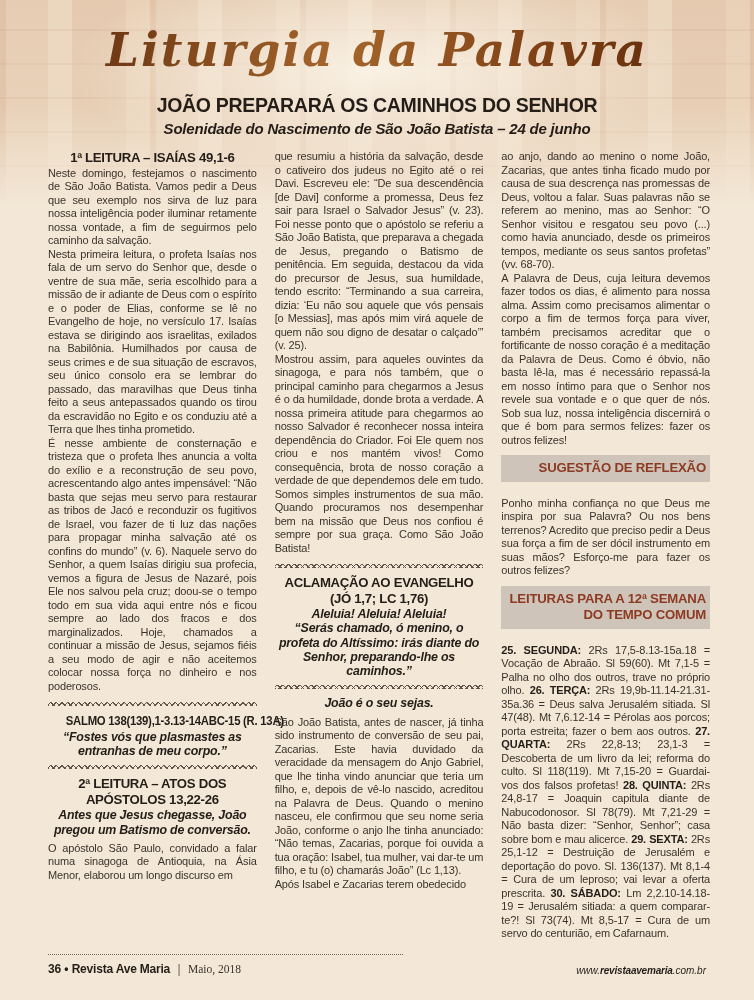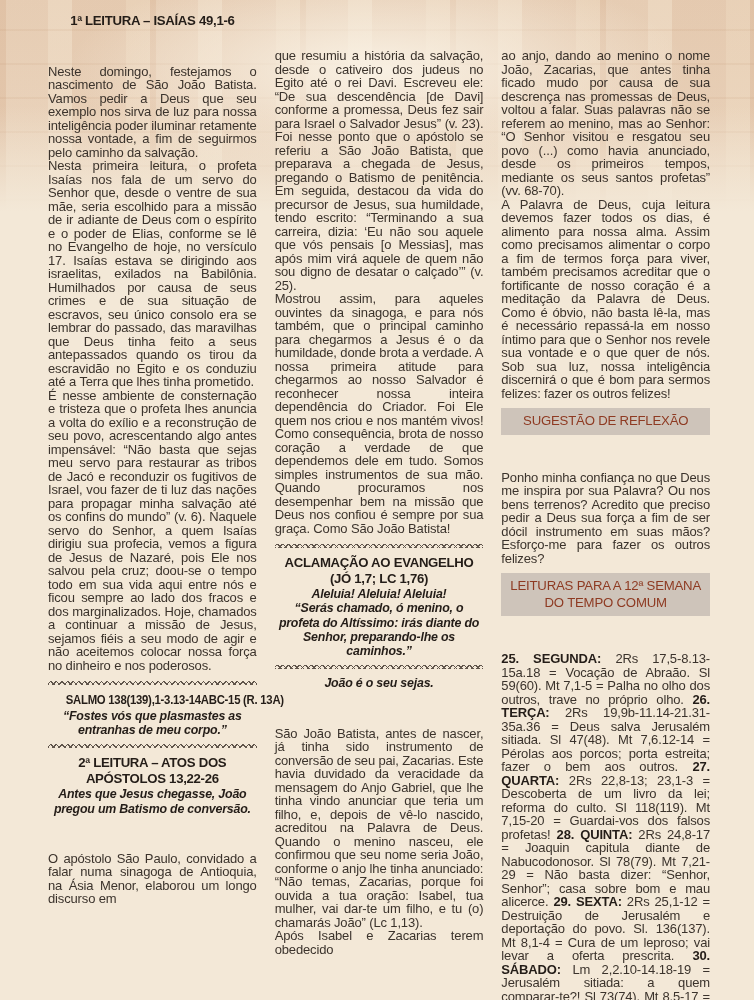--- a/index.html
+++ b/index.html
@@ -57,25 +57,24 @@
   .columns {
     position:relative;
     flex:1;
     display:flex;
     gap:18px;
     padding:13px 44px 0 48px;
     align-items:flex-start;
   }
   .col { flex:1; min-width:0; }
   .body-text {
-    font-size:13px; line-height:13.5px;
+    font-size:11px; line-height:13.5px;
     text-align:justify;
     letter-spacing:-0.15px;
     color:#3b332c;
-    margin-top:36px;
   }
   .body-text p { margin:0; }
   h3.sec-head {
     font-size:13.2px; font-weight:bold; text-align:center;
     color:#241d18; line-height:1.18; letter-spacing:-0.3px;
     margin:0 0 1px 0;
   }
   .sec-quote {
     font-size:12.4px; font-weight:bold; font-style:italic;
     text-align:center; color:#241d18; line-height:1.15;
@@ -87,24 +86,24 @@
     height:4px; margin:7px 0;
     background-image:
       repeating-linear-gradient(45deg,  #473c33 0 1px, transparent 1px 4px),
       repeating-linear-gradient(-45deg, #473c33 0 1px, transparent 1px 4px);
     opacity:.85;
   }
   .block-gap { margin-top:9px; }
   .bar-head {
     background:#cec4ba;
     color:#8e3a22;
-    font-size:13.2px; font-weight:normal; text-align:center;
+    font-size:13.2px; font-weight:bold; text-align:right;
     line-height:1.25; letter-spacing:-0.2px;
     padding:5px 4px;
-    margin:8px 0 9px 0;
+    margin:8px 0 15px 0;
   }
   .day-label { font-weight:bold; color:#241d18; }
   .footer {
     position:relative;
     display:flex; justify-content:space-between; align-items:flex-end;
     padding:0 48px 24px 48px;
   }
   .footer-left {
     border-top:1px dotted #6b6258;
     width:355px;
@@ -117,20 +116,25 @@
   .footer-issue { font-family:"Liberation Serif", serif; font-size:11.5px; color:#3b332c; }
   .footer-right { font-size:10px; color:#241d18; white-space:nowrap;font-style:italic; }
   .footer-right b { letter-spacing:-0.2px; }
 </style>
 </head>
 <body>
 
 <div class="page">
   <div class="header-bg"></div>
 
+  <div class="header">
+    <div class="script-title">Liturgia da Palavra</div>
+    <div class="page-title">JOÃO PREPARARÁ OS CAMINHOS DO SENHOR</div>
+    <div class="page-subtitle">Solenidade do Nascimento de São João Batista – 24 de junho</div>
+  </div>
 
   <div class="columns">
 
     <div class="col">
       <h3 class="sec-head">1ª LEITURA – ISAÍAS 49,1-6</h3>
       <div class="body-text">
         <p>Neste domingo, festejamos o nascimento de São João Batista. Vamos pedir a Deus que seu exemplo nos sirva de luz para nossa inteligência poder iluminar retamente nossa vontade, a fim de seguirmos pelo caminho da salvação.</p>
         <p>Nesta primeira leitura, o profeta Isaías nos fala de um servo do Senhor que, desde o ventre de sua mãe, seria escolhido para a missão de ir adiante de Deus com o espírito e o poder de Elias, conforme se lê no Evangelho de hoje, no versículo 17. Isaías estava se dirigindo aos israelitas, exilados na Babilônia. Humilhados por causa de seus crimes e de sua situação de escravos, seu único consolo era se lembrar do passado, das maravilhas que Deus tinha feito a seus antepassados quando os tirou da escravidão no Egito e os conduziu até a Terra que lhes tinha prometido.</p>
         <p>É nesse ambiente de consternação e tristeza que o profeta lhes anuncia a volta do exílio e a reconstrução de seu povo, acrescentando algo antes impensável: “Não basta que sejas meu servo para restaurar as tribos de Jacó e reconduzir os fugitivos de Israel, vou fazer de ti luz das nações para propagar minha salvação até os confins do mundo” (v. 6). Naquele servo do Senhor, a quem Isaías dirigiu sua profecia, vemos a figura de Jesus de Nazaré, pois Ele nos salvou pela cruz; doou-se o tempo todo em sua vida aqui entre nós e ficou sempre ao lado dos fracos e dos marginalizados. Hoje, chamados a continuar a missão de Jesus, sejamos fiéis a seu modo de agir e não aceitemos colocar nossa força no dinheiro e nos poderosos.</p>
       </div>

